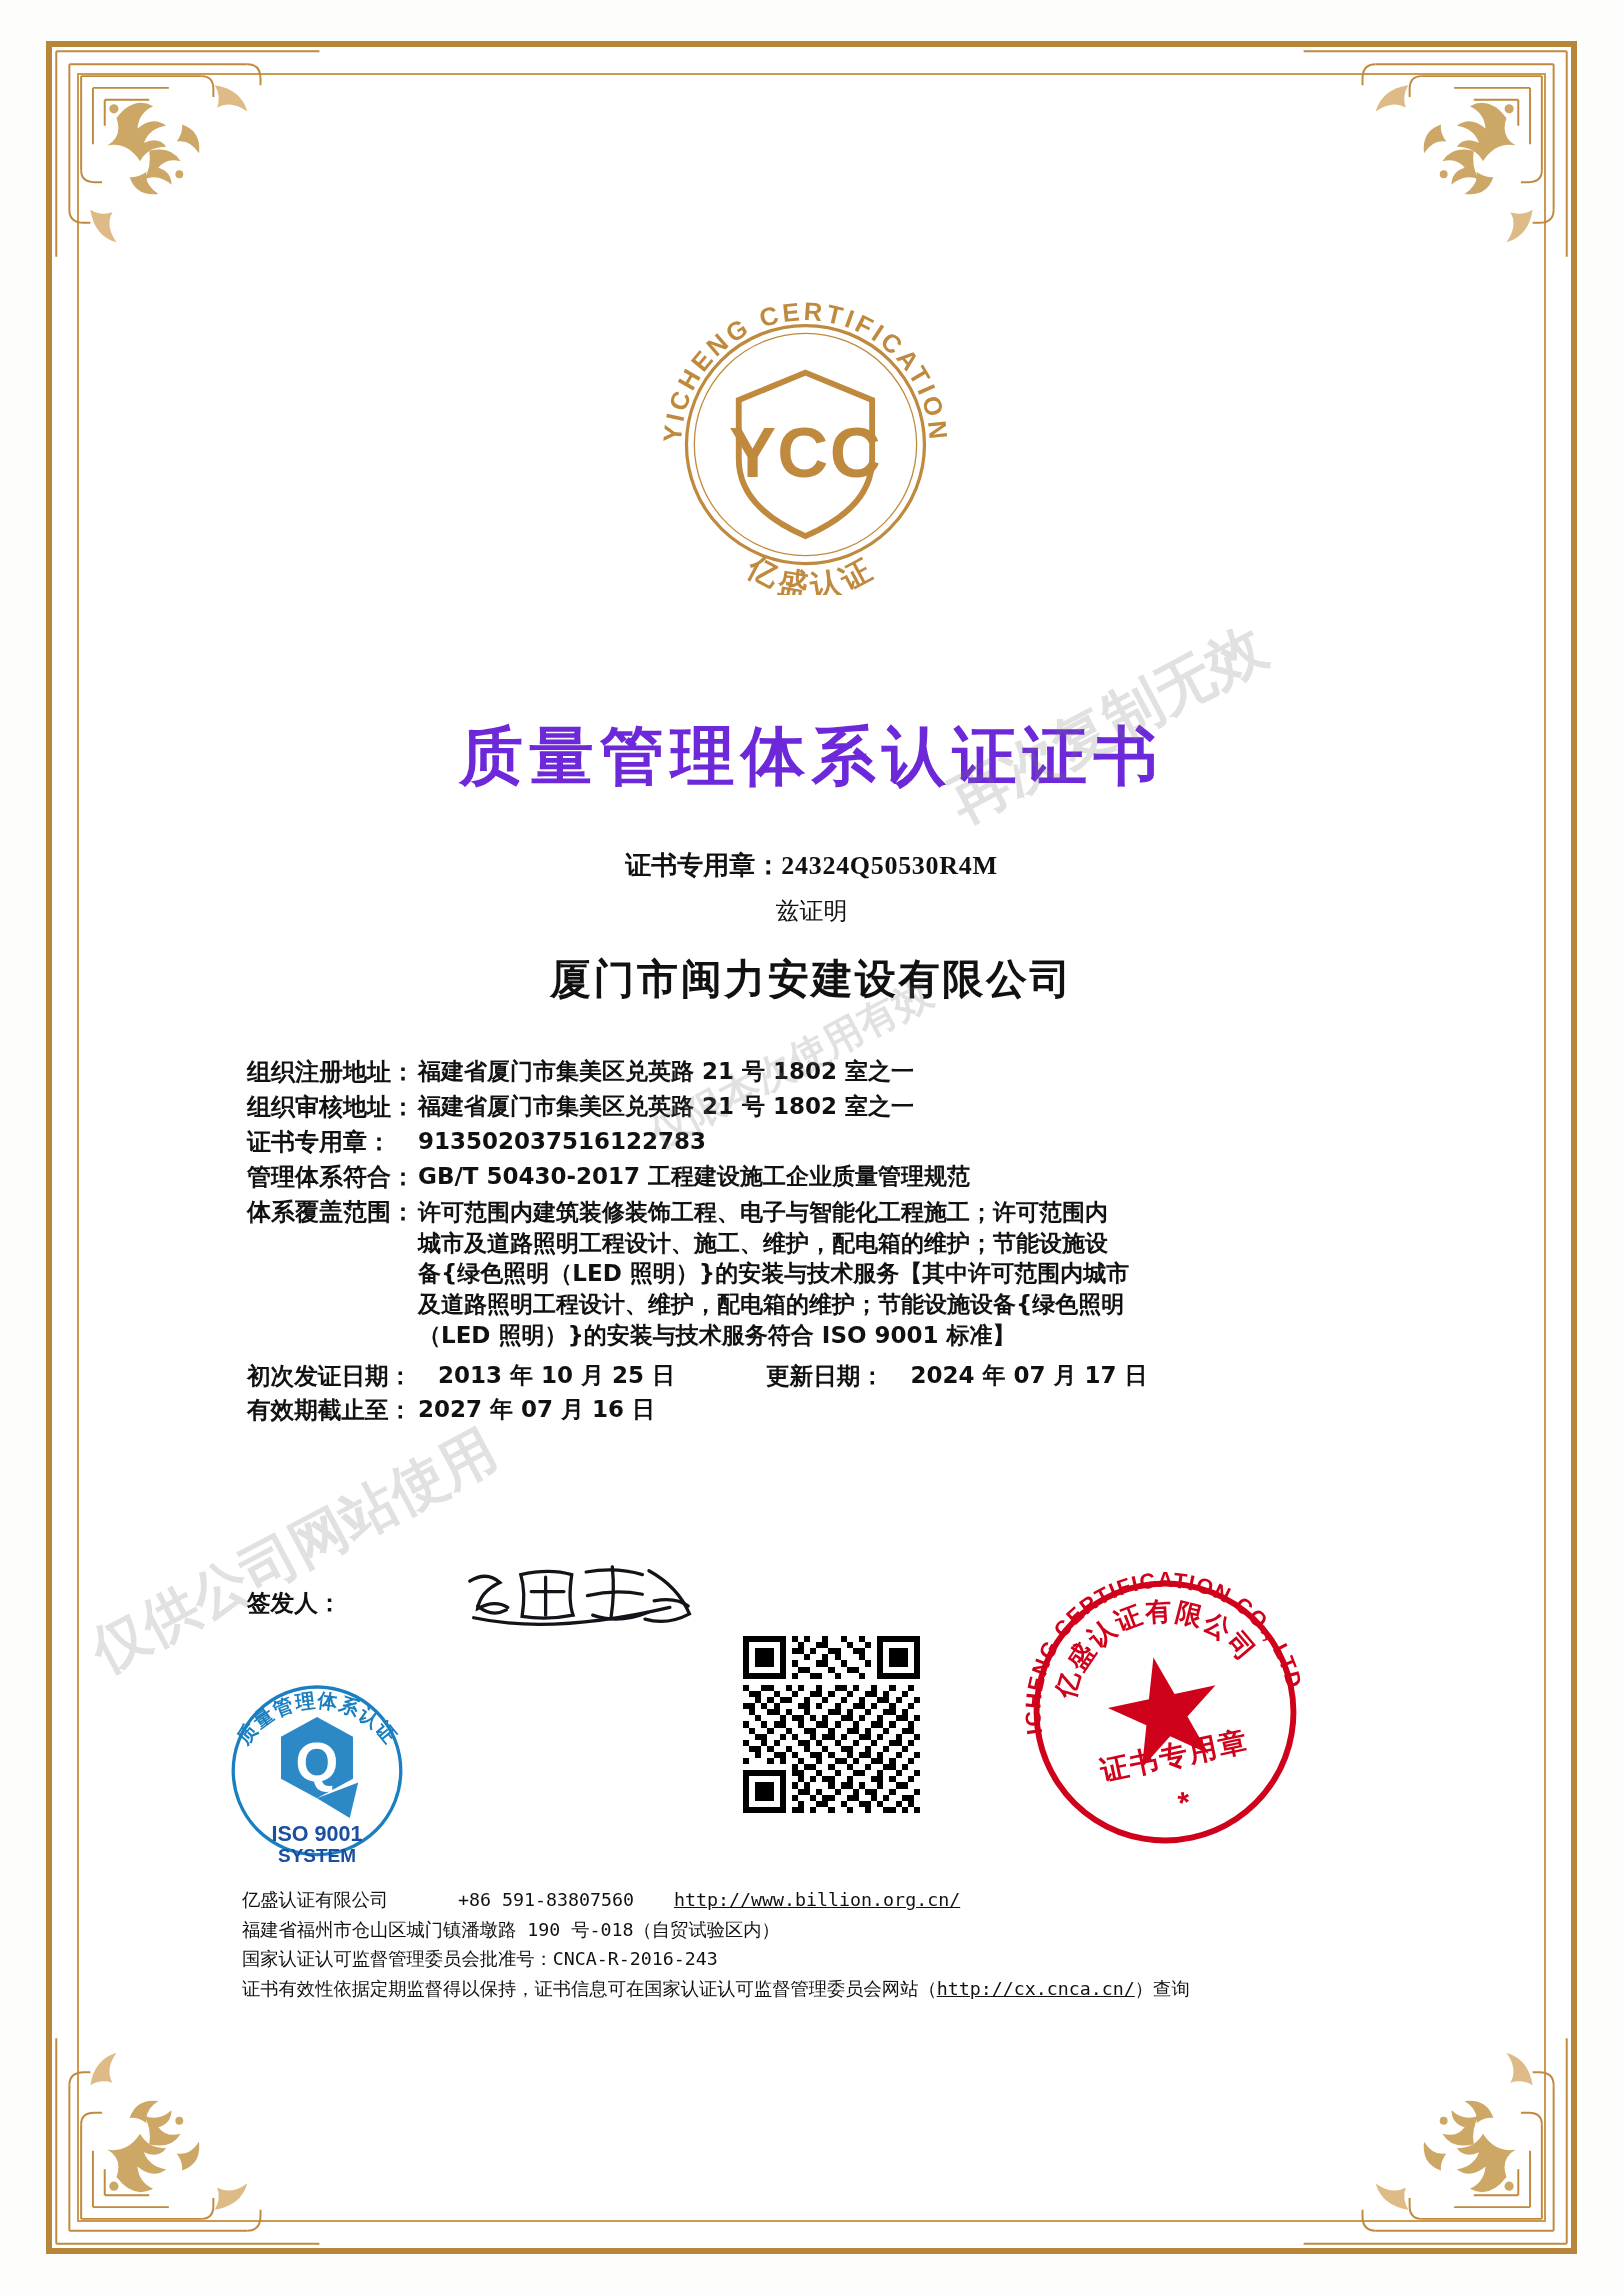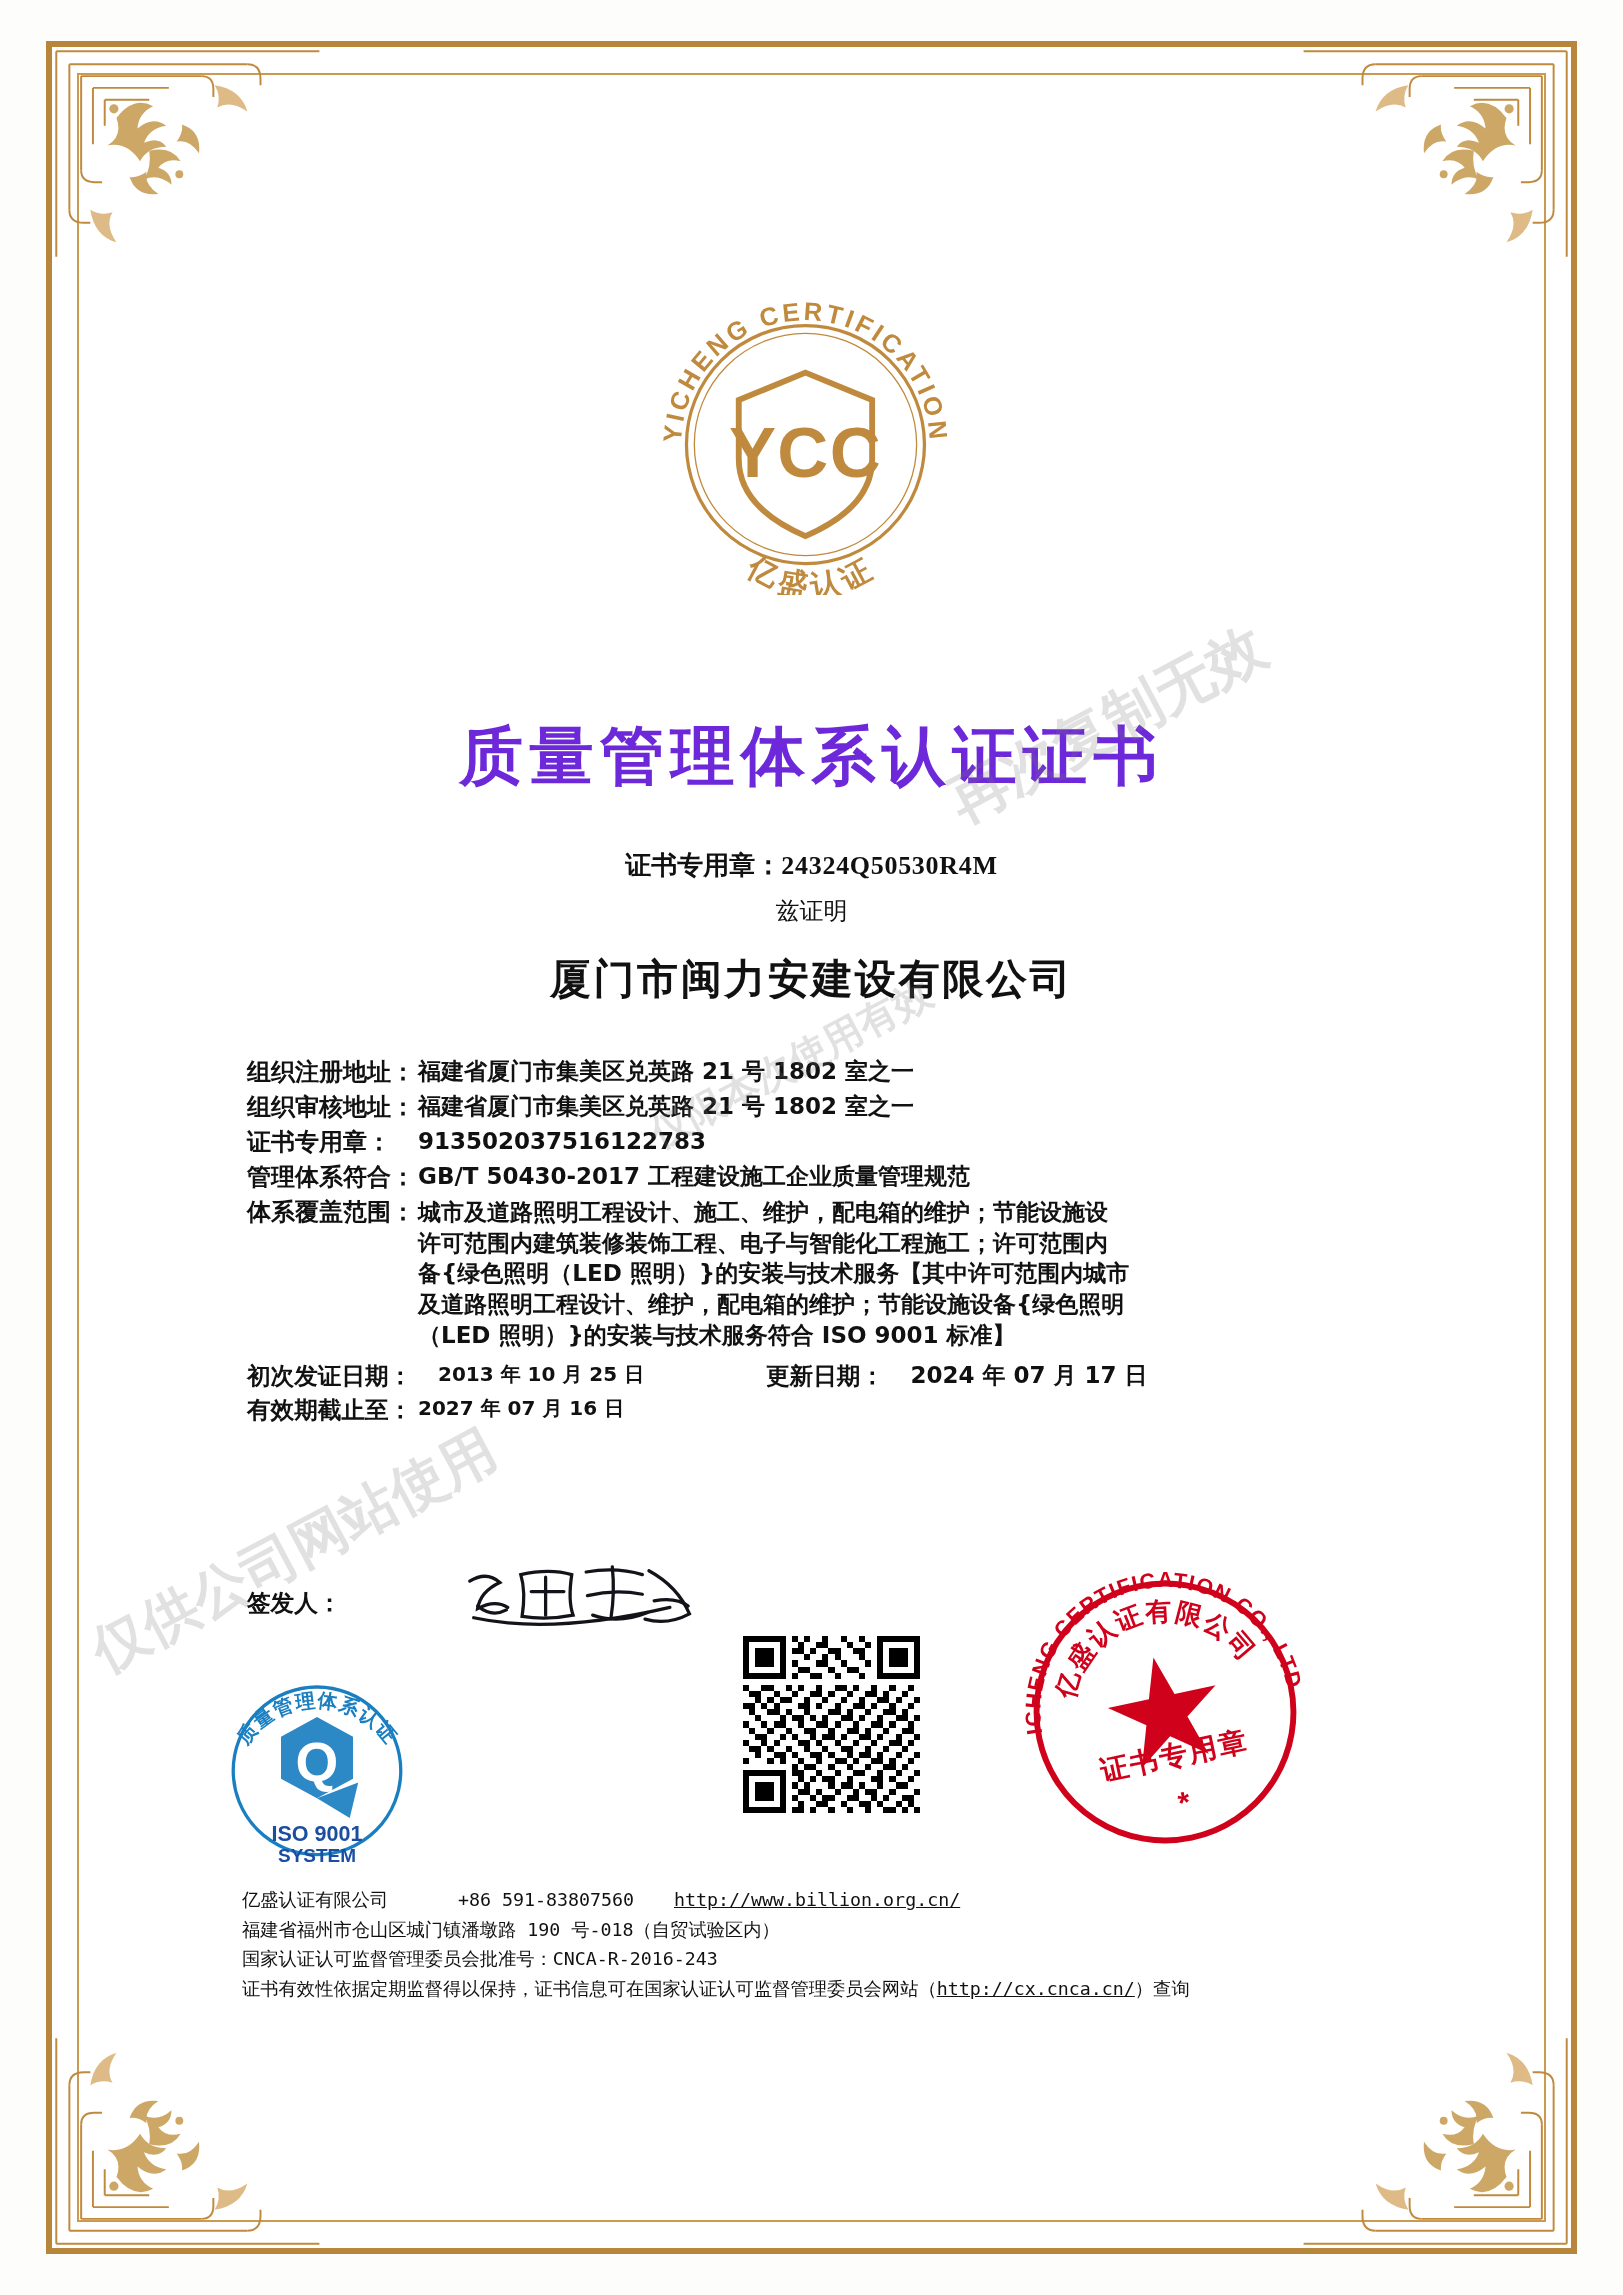--- a/index.html
+++ b/index.html
@@ -65,21 +65,21 @@
   }
   .row .val{
     flex:1;font-weight:bold;font-family:"DejaVu Sans",sans-serif;font-size:23px;
   }
   .row .val .line{display:block;}
   .scope .val .line{line-height:1.33;}
   .dates{display:flex;align-items:flex-start;margin-bottom:3.9px;}
   .dates .lbl{width:171px;flex:0 0 171px;font-weight:bold;
     font-family:"DejaVu Sans",sans-serif;font-size:23.6px;}
   .dates .v1{width:308px;flex:0 0 308px;font-weight:bold;
-    font-family:"DejaVu Sans",sans-serif;font-size:20px;}
+    font-family:"DejaVu Sans",sans-serif;font-size:23px;}
   .dates .lbl2{flex:0 0 auto;font-weight:bold;
     font-family:"DejaVu Sans",sans-serif;font-size:23.6px;margin-right:6.5px;}
   .dates .v2{flex:1;font-weight:bold;
     font-family:"DejaVu Sans",sans-serif;font-size:23px;}
 
   .signer{
     position:absolute;left:247px;top:1587px;
     font-weight:bold;font-family:"DejaVu Sans",sans-serif;font-size:23.6px;color:#111;
   }
   .signature{
@@ -301,22 +301,22 @@
     <div class="row">
       <div class="lbl">管理体系符合：</div>
       <div class="val">
         <span class="line">GB/T 50430-2017 工程建设施工企业质量管理规范</span>
       </div>
     </div>
 
     <div class="row scope">
       <div class="lbl">体系覆盖范围：</div>
       <div class="val">
+        <span class="line">许可范围内建筑装修装饰工程、电子与智能化工程施工；许可范围内</span>
         <span class="line">城市及道路照明工程设计、施工、维护，配电箱的维护；节能设施设</span>
-        <span class="line">许可范围内建筑装修装饰工程、电子与智能化工程施工；许可范围内</span>
         <span class="line">备{绿色照明（LED 照明）}的安装与技术服务【其中许可范围内城市</span>
         <span class="line">及道路照明工程设计、维护，配电箱的维护；节能设施设备{绿色照明</span>
         <span class="line">（LED 照明）}的安装与技术服务符合 ISO 9001 标准】</span>
       </div>
     </div>
 
     <div class="dates" style="margin-top:10.5px;gap:20px;">
       <div class="lbl">初次发证日期：</div>
       <div class="v1">2013 年 10 月 25 日</div>
       <div class="lbl2">更新日期：</div>

